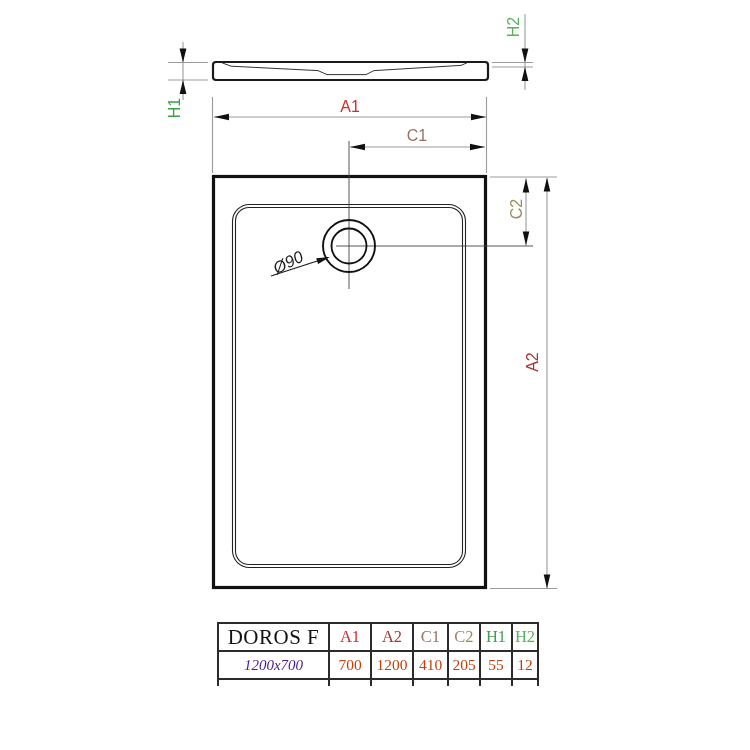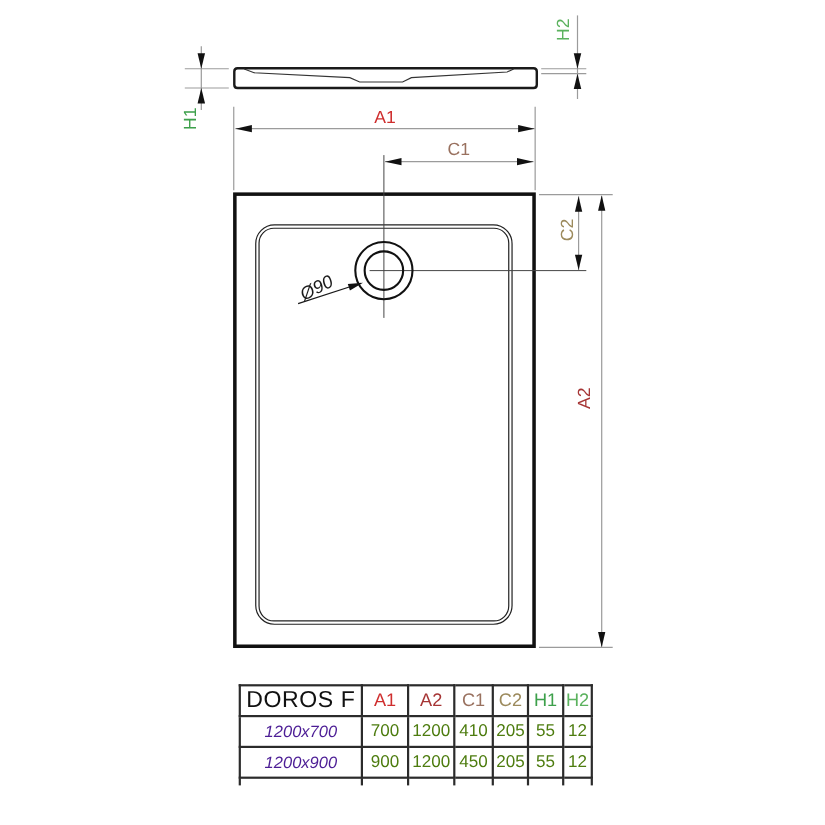--- a/index.html
+++ b/index.html
@@ -5,26 +5,26 @@
   html,body{margin:0;padding:0;background:#fff;}
   .canvas{position:relative;width:750px;height:750px;background:#fff;overflow:hidden;
           font-family:"Liberation Sans", sans-serif;}
   svg text{font-family:"Liberation Sans", sans-serif;}
   .dim-label{font-size:16px;}
   .drain-label{font-size:16.5px;font-style:italic;}
   
   .spec-table{position:absolute;left:217px;top:622px;border-collapse:collapse;table-layout:fixed;
               background:#fff;}
   .spec-table td,.spec-table th{border:2px solid #2b2b2b;text-align:center;vertical-align:middle;
-              padding:0;font-weight:normal;overflow:hidden;white-space:nowrap;}
+              padding:0;font-weight:normal;overflow:hidden;white-space:nowrap;font-family:Liberation Serif, serif;}
   .spec-table tr{height:28px;}
   .product-cell{font-size:21px;letter-spacing:0.5px;color:#111;}
   .colhead{font-size:16.5px;}
   .size-cell{font-size:15px;font-weight:bold;font-style:italic;color:#4c1d95;}
-  .num-cell{font-size:15.5px;color:#4d7c0f;}
+  .num-cell{font-size:15.5px;color:#c2410c;}
   .c-a1{color:#cf2e2e;} .c-a2{color:#a63535;} .c-c1{color:#99715f;}
   .c-c2{color:#9c8a5c;} .c-h1{color:#3da04b;} .c-h2{color:#5bb25e;}
   .spec-table tr.stub{height:6px;}
   .spec-table tr.stub td{border-bottom:none;height:6px;}
 </style>
 </head>
 <body>
 
 <div class="canvas">
 
@@ -122,29 +122,20 @@
       </tr>
       <tr>
         <td class="size-cell">1200x700</td>
         <td class="num-cell">700</td>
         <td class="num-cell">1200</td>
         <td class="num-cell">410</td>
         <td class="num-cell">205</td>
         <td class="num-cell">55</td>
         <td class="num-cell">12</td>
       </tr>
-      <tr>
-        <td class="size-cell">1200x900</td>
-        <td class="num-cell">900</td>
-        <td class="num-cell">1200</td>
-        <td class="num-cell">450</td>
-        <td class="num-cell">205</td>
-        <td class="num-cell">55</td>
-        <td class="num-cell">12</td>
-      </tr>
       <tr class="stub">
         <td></td>
         <td></td>
         <td></td>
         <td></td>
         <td></td>
         <td></td>
         <td></td>
       </tr>
     </tbody>

